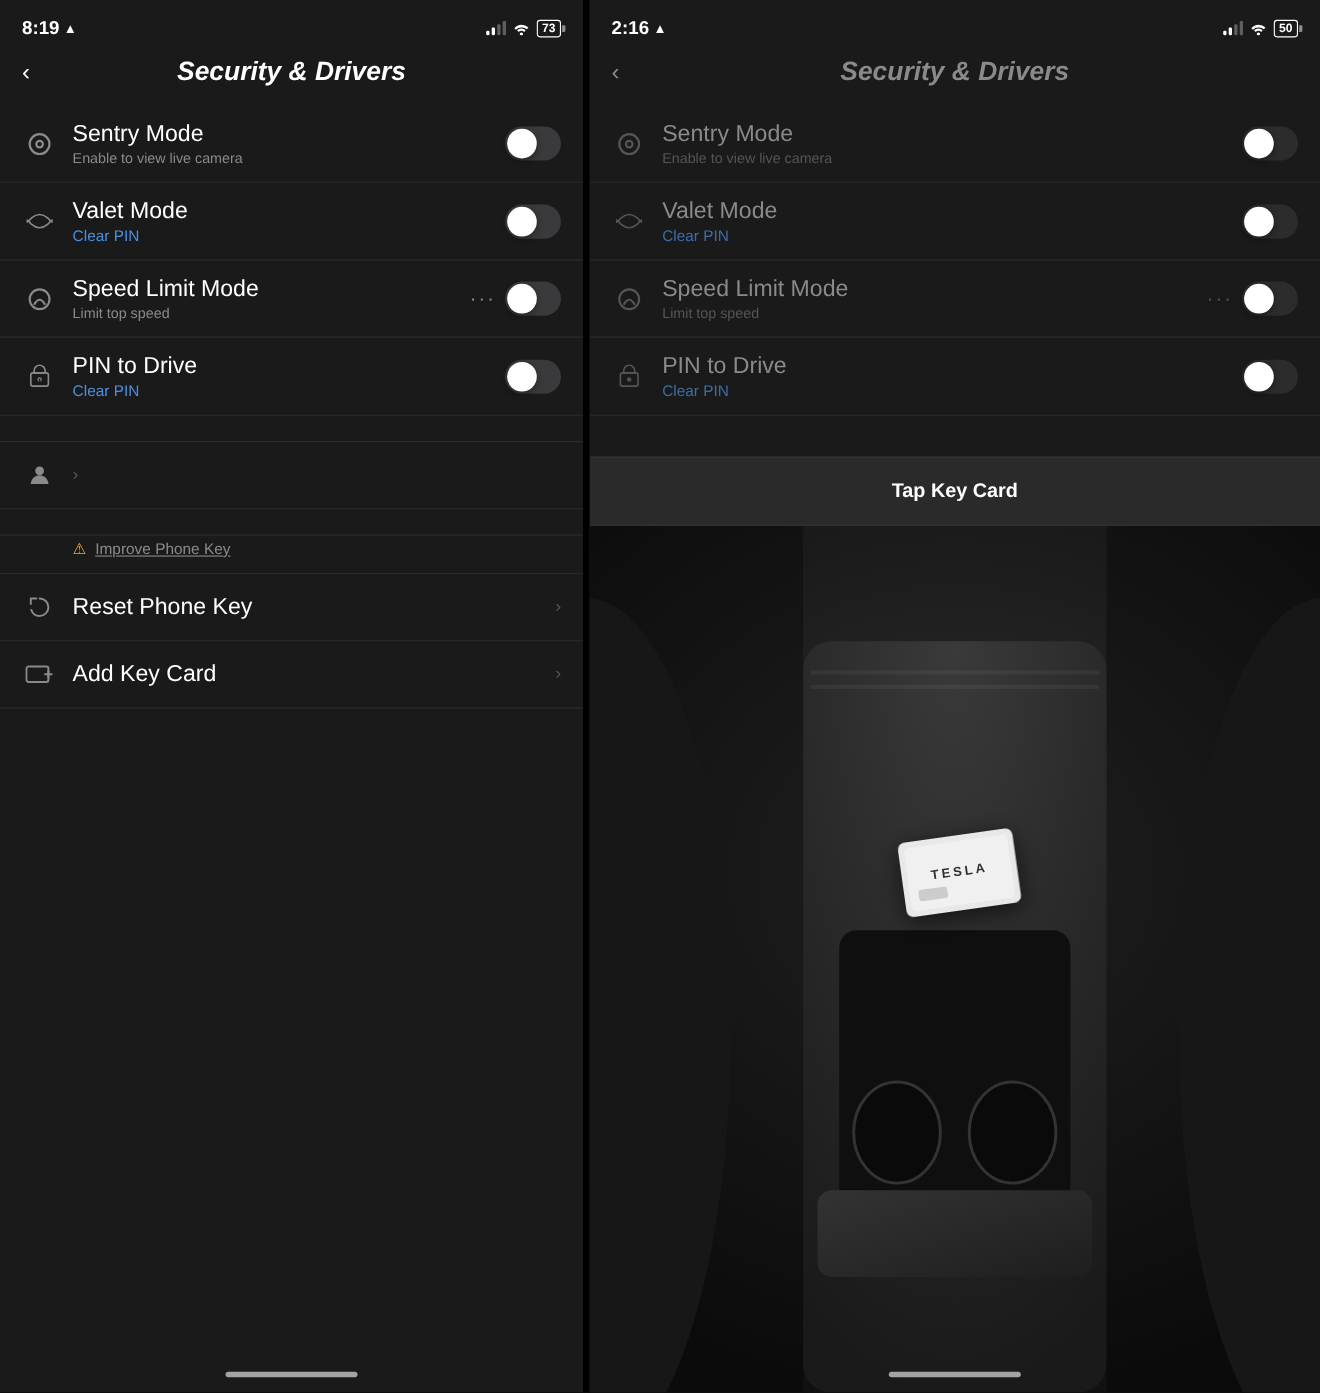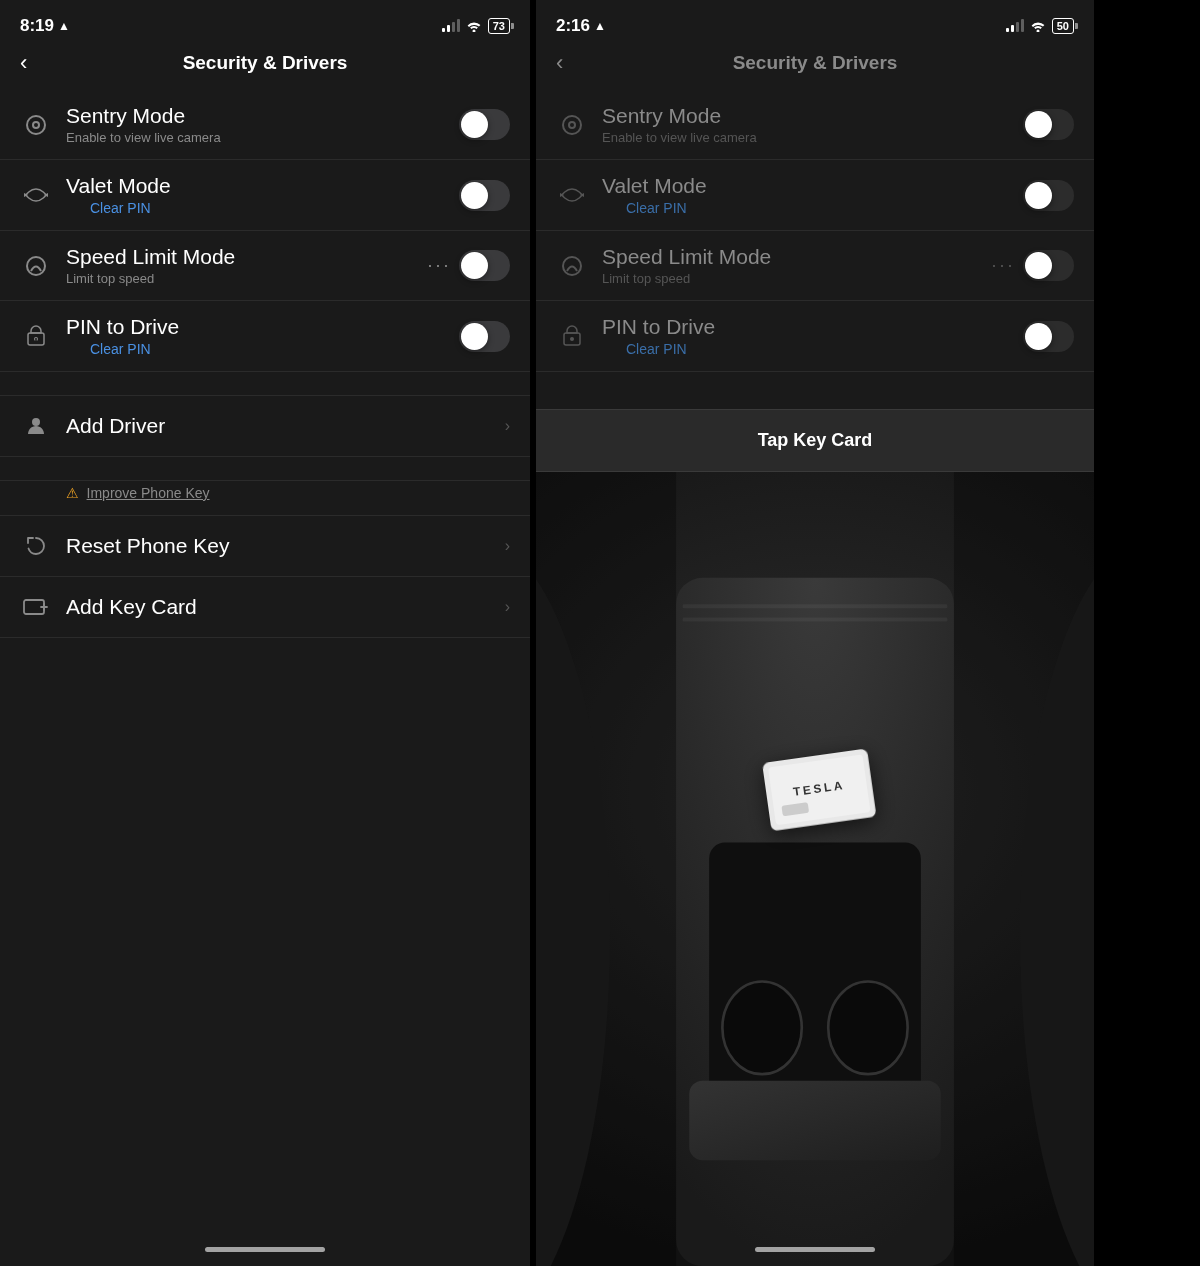--- a/index.html
+++ b/index.html
@@ -16,21 +16,21 @@
     .panel {
       width: 530px;
       height: 1266px;
       background: #1a1a1a;
       display: flex;
       flex-direction: column;
       position: relative;
       overflow: hidden;
     }
     .panel.right {
-      width: 564px;
+      width: 670px;
       background: #1a1a1a;
       border-left: 6px solid #000;
     }
 
     
     .status-bar {
       display: flex;
       justify-content: space-between;
       align-items: center;
       padding: 14px 20px 6px;
@@ -95,24 +95,25 @@
     }
     .nav-back {
       position: absolute;
       left: 20px;
       color: #fff;
       font-size: 22px;
       font-weight: 300;
       cursor: pointer;
     }
     .nav-title {
-      font-size: 19px;
+      font-size: 24px;
       font-weight: 600;
       color: #fff;
       text-align: center;
+      font-style: italic;
     }
     .nav-title.dim { color: #8a8a8a; }
 
     
     .settings-section {
       padding: 0 0;
     }
     .settings-row {
       display: flex;
       align-items: center;
@@ -136,21 +137,21 @@
       font-size: 21px;
       font-weight: 400;
       color: #fff;
     }
     .row-title.dim { color: #8a8a8a; }
     .row-subtitle {
       font-size: 13px;
       color: #8a8a8a;
       margin-top: 2px;
     }
-    .row-subtitle.blue { color: #4a90e2; font-size: 14px; margin-left: 24px; }
+    .row-subtitle.blue { color: #4a90e2; font-size: 14px; }
     .row-right {
       display: flex;
       align-items: center;
       gap: 8px;
       flex-shrink: 0;
     }
 
     
     .toggle {
       width: 51px;
@@ -360,23 +361,20 @@
   </div>
 
   <div class="section-gap"></div>
 
   <div class="settings-row">
     <div class="row-icon">
       <svg width="24" height="24" viewBox="0 0 24 24" fill="#8a8a8a">
         <circle cx="12" cy="8" r="4" fill="#8a8a8a"></circle>
         <path d="M4 20c0-4.4 3.6-8 8-8s8 3.6 8 8" fill="#8a8a8a"></path>
       </svg>
-    </div>
-    <div class="row-content">
-      <div class="row-title">Add Driver</div>
     </div>
     <div class="row-right">
       <span class="chevron">›</span>
     </div>
   </div>
 
   <div class="section-gap"></div>
 
 
   <div class="improve-row">

